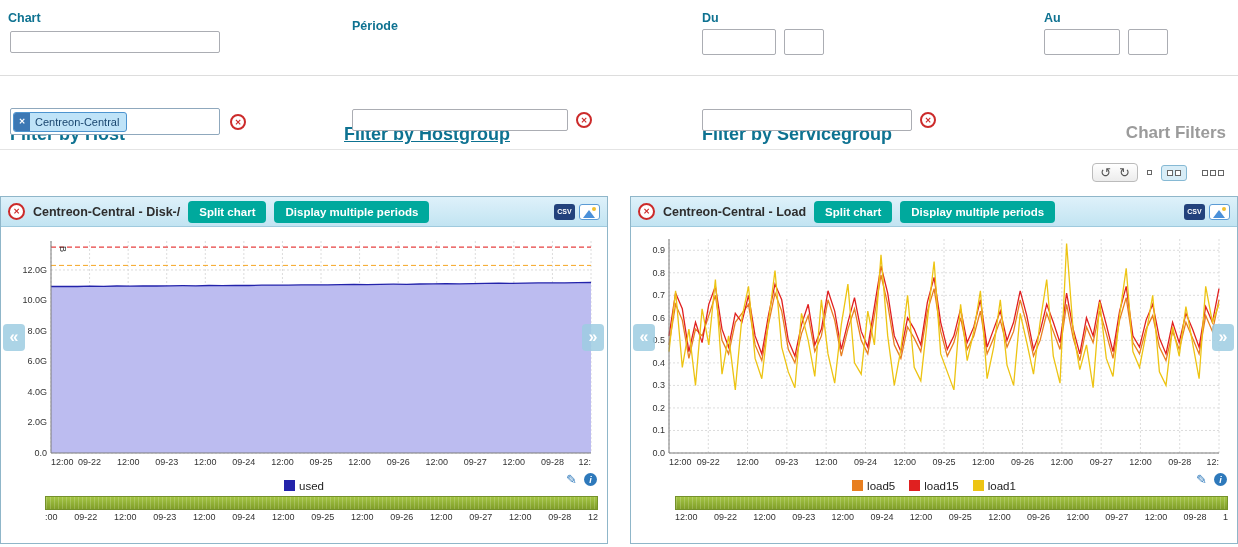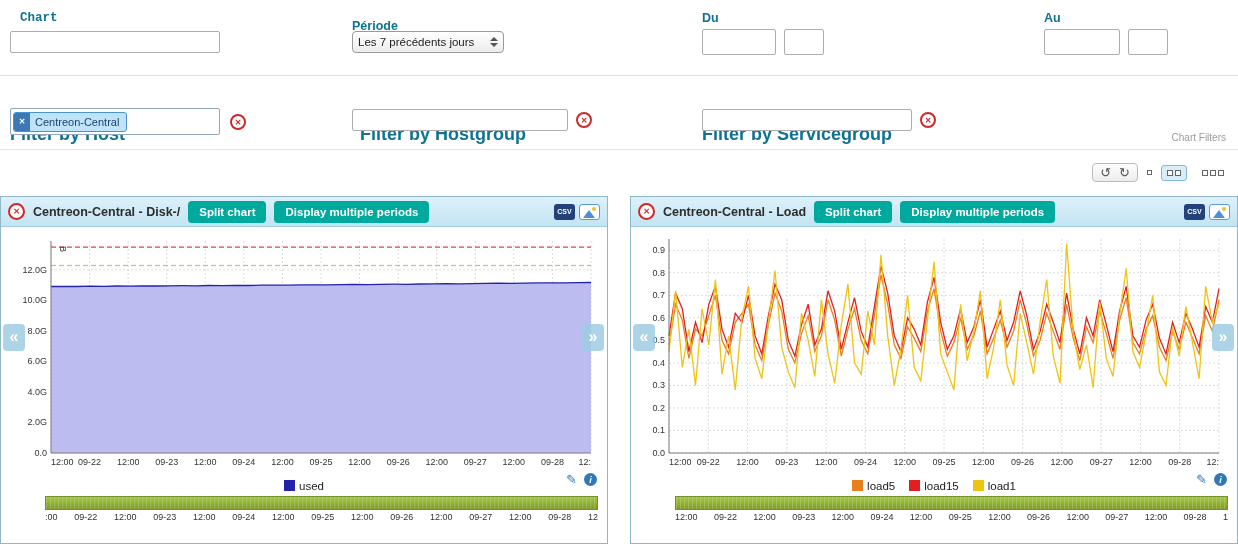--- a/index.html
+++ b/index.html
@@ -8,48 +8,48 @@
     width:1238px; height:547px; overflow:hidden; position:relative;
     background:#fff; color:#333;
     font-family:"Liberation Sans", sans-serif; font-size:12px;
   }
   
   .row1 { position:relative; height:76px; border-bottom:1px solid #ddd; background:#fff; }
   .row2 { position:relative; height:74px; border-bottom:1px solid #e4e4e4; background:#fff; }
   .flabel { position:absolute; top:11px; font-weight:bold; color:#0e7291; font-size:12.5px; }
   .txt { position:absolute; border:1px solid #abadb3; border-radius:2px; height:22px; padding:0 5px;
          font-family:inherit; font-size:12px; color:#333; background:#fff; }
-  .c1l{left:20px;font-family:Liberation Mono, monospace;} .c1i{left:10px; top:31px; width:210px;}
+  .c1l{left:8px;} .c1i{left:10px; top:31px; width:210px;}
   .c2l{left:352px;margin-top:8px;}
   .selectbox { position:absolute; left:352px; top:31px; width:152px; height:22px;
     border:1px solid #9a9a9a; border-radius:4px; background:linear-gradient(#ffffff,#ececec);
     display:flex; align-items:center; padding:0 5px; cursor:pointer; }
   .selectbox .sel-text { flex:1; font-size:11.5px; color:#222; white-space:nowrap; overflow:hidden; }
   .sel-arrows { display:flex; flex-direction:column; gap:2px; margin-left:4px; }
   .sel-arrows i { display:block; width:0; height:0; border-left:4px solid transparent; border-right:4px solid transparent; }
   .sel-arrows .up { border-bottom:4px solid #555; }
   .sel-arrows .dn { border-top:4px solid #555; }
   .c3l{left:702px;} .c3a{left:702px; top:29px; width:74px; height:26px;} .c3b{left:784px; top:29px; width:40px; height:26px;}
   .c4l{left:1044px;} .c4a{left:1044px; top:29px; width:76px; height:26px;} .c4b{left:1128px; top:29px; width:40px; height:26px;}
 
   .r2label { position:absolute; top:12px; font-weight:bold; color:#0e7291; font-size:18px;margin-top:36px; }
-  .h1{left:10px;} .h2{left:360px;} .h3{left:702px;text-align:right;}
+  .h1{left:10px;} .h2{left:344px;text-decoration:underline;} .h3{left:702px;text-align:right;}
   .tokenbox { position:absolute; left:10px; top:32px; width:210px; height:27px;
     border:1px solid #8fa8bd; border-radius:2px; background:#fff; display:flex; align-items:center; padding:2px; }
   .chip { display:inline-flex; align-items:center; height:20px; background:#bfe3f8; border:1px solid #4d94cf;
     border-radius:3px; overflow:hidden; font-size:11px; color:#19456e; cursor:default; }
   .chip-x { width:16px; height:20px; background:#3c78b4; color:#fff; display:flex; align-items:center;
     justify-content:center; font-size:8px; font-weight:bold; cursor:pointer; }
   .chip-label { padding:0 7px 0 5px; }
   .clear-icon { position:absolute; width:16px; height:16px; border:2px solid #cc2a2a; border-radius:50%;
     color:#cc2a2a; font-size:8px; font-weight:bold; display:flex; align-items:center; justify-content:center;
     background:#fff; cursor:pointer; }
   .x1{left:230px; top:38px;} .x2{left:576px; top:36px;} .x3{left:920px; top:36px;}
   .hg-input{left:352px; top:33px; width:216px;} .sg-input{left:702px; top:33px; width:210px;}
-  .filters-caption { position:absolute; right:12px; bottom:6px; color:#9b9b9b; font-weight:normal; font-size:10px; }
+  .filters-caption { position:absolute; right:12px; bottom:6px; color:#9b9b9b; font-weight:bold; font-size:17px; }
 
   
   .toolbar { position:relative; height:46px; }
   .toolbar-inner { position:absolute; right:8px; top:13px; display:flex; align-items:center; gap:9px; }
   .sync-box { display:inline-flex; align-items:center; gap:8px; border:1px solid #bbb; border-radius:4px;
     padding:2px 7px; background:linear-gradient(#fff,#ececec); color:#555; font-size:13px; }
   .sync-box span { cursor:pointer; line-height:1; }
   .sq { display:inline-block; width:6px; height:6px; border:1px solid #666; background:#fff; }
   .sq-single { display:inline-block; width:5px; height:5px; border:1px solid #666; background:#fff; cursor:pointer; }
   .view-btn { display:inline-flex; gap:2px; padding:4px 5px; border:1px solid transparent; border-radius:3px; cursor:pointer; }
@@ -100,27 +100,20 @@
   .bottom-labels span { white-space:nowrap; }
 </style>
 </head>
 <body>
 
 <div class="row1">
   <span class="flabel c1l">Chart</span>
   <input class="txt c1i" value="" style="">
 
   <span class="flabel c2l">Période</span>
-  <div class="selectbox">
-    <span class="sel-text">Les 7 précédents jours</span>
-    <span class="sel-arrows">
-        <i class="up"></i>
-        <i class="dn"></i>
-      </span>
-  </div>
 
   <span class="flabel c3l">Du</span>
   <input class="txt c3a" value="" style="">
   <input class="txt c3b" value="" style="">
 
   <span class="flabel c4l">Au</span>
   <input class="txt c4a" value="" style="">
   <input class="txt c4b" value="" style="">
 </div>
 

